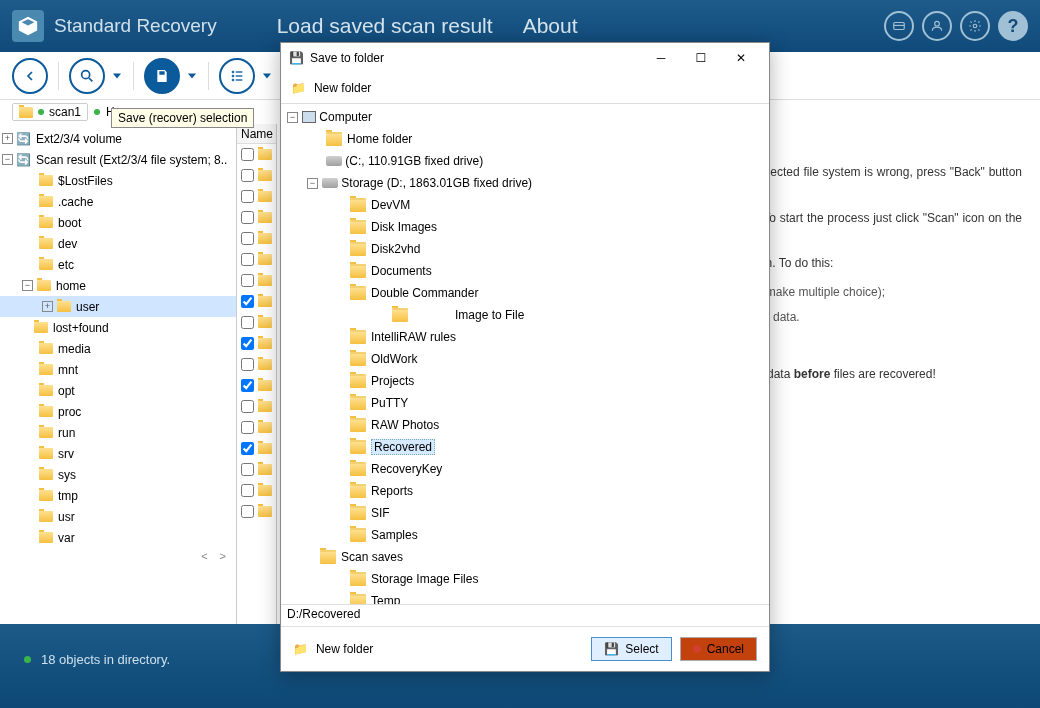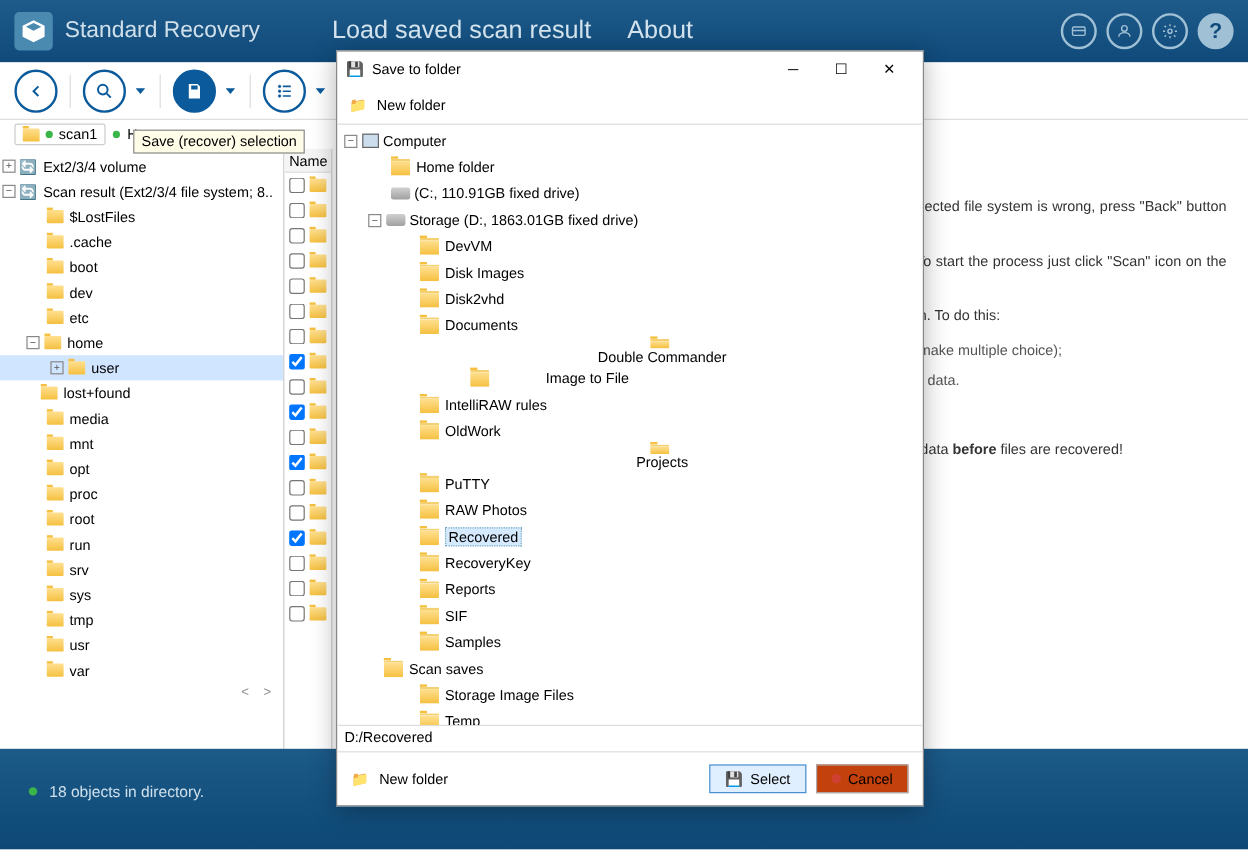--- a/index.html
+++ b/index.html
@@ -283,27 +283,20 @@
           <span class="ticon">
             <span class="folder-mini"></span>
           </span>
           <span>proc</span>
         </div>
         <div class="tree-row" style="padding-left: 22px;">
           <span class="noexp"></span>
           <span class="ticon">
             <span class="folder-mini"></span>
           </span>
-          <span>root</span>
-        </div>
-        <div class="tree-row" style="padding-left: 22px;">
-          <span class="noexp"></span>
-          <span class="ticon">
-            <span class="folder-mini"></span>
-          </span>
           <span>run</span>
         </div>
         <div class="tree-row" style="padding-left: 22px;">
           <span class="noexp"></span>
           <span class="ticon">
             <span class="folder-mini"></span>
           </span>
           <span>srv</span>
         </div>
         <div class="tree-row" style="padding-left: 22px;">
@@ -474,41 +467,41 @@
         <div class="dlg-row" style="padding-left: 54px;">
           <span class="noexp"></span>
           <span class="ficon"></span>
           <span class="label">Disk2vhd</span>
         </div>
         <div class="dlg-row" style="padding-left: 54px;">
           <span class="noexp"></span>
           <span class="ficon"></span>
           <span class="label">Documents</span>
         </div>
-        <div class="dlg-row" style="padding-left: 54px; flex-direction: column;">
+        <div class="dlg-row" style="padding-left: 54px;">
           <span class="noexp"></span>
           <span class="ficon"></span>
           <span class="label">Double Commander</span>
         </div>
         <div class="dlg-row" style="padding-left: 54px; gap: 42px;">
           <span class="noexp"></span>
           <span class="ficon"></span>
           <span class="label">Image to File</span>
         </div>
         <div class="dlg-row" style="padding-left: 54px;">
           <span class="noexp"></span>
           <span class="ficon"></span>
           <span class="label">IntelliRAW rules</span>
         </div>
         <div class="dlg-row" style="padding-left: 54px;">
           <span class="noexp"></span>
           <span class="ficon"></span>
           <span class="label">OldWork</span>
         </div>
-        <div class="dlg-row" style="padding-left: 54px; flex-direction: column;">
+        <div class="dlg-row" style="padding-left: 54px;">
           <span class="noexp"></span>
           <span class="ficon"></span>
           <span class="label">Projects</span>
         </div>
         <div class="dlg-row" style="padding-left: 54px;">
           <span class="noexp"></span>
           <span class="ficon"></span>
           <span class="label">PuTTY</span>
         </div>
         <div class="dlg-row" style="padding-left: 54px;">

